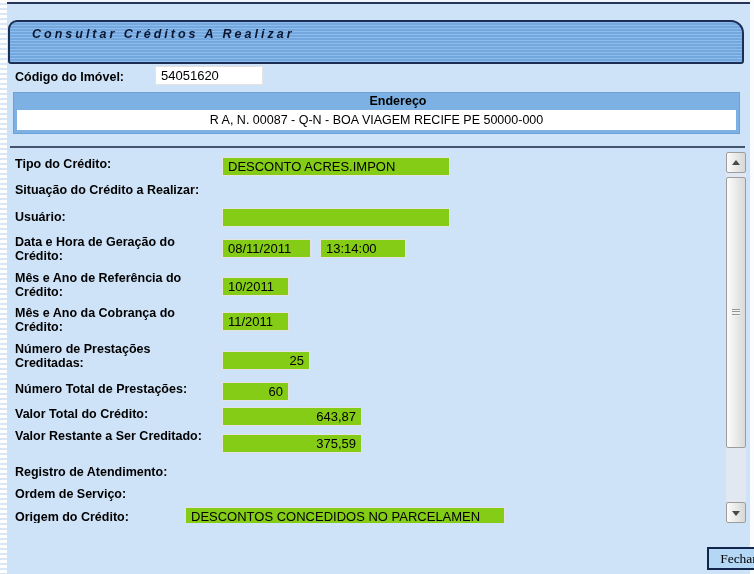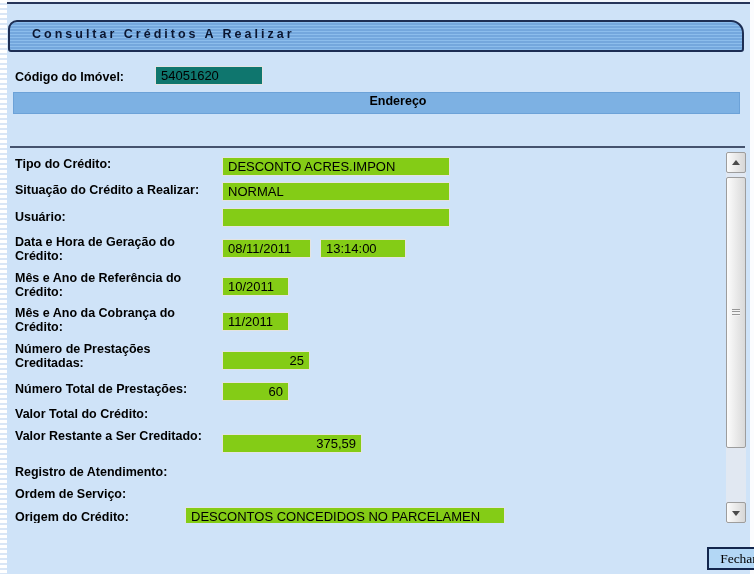--- a/index.html
+++ b/index.html
@@ -9,31 +9,31 @@
   }
   
   .edge-top-light{position:absolute;left:7px;right:4px;top:0;height:2px;background:#f2f6fc;}
   .edge-top-dark{position:absolute;left:7px;right:4px;top:2px;height:2px;background:#26355a;}
   .edge-left{position:absolute;left:0;top:0;bottom:0;width:7px;
     background:repeating-linear-gradient(to bottom,#ffffff 0 3px,#d9e6f6 3px 5px);}
   .edge-right{position:absolute;right:0;top:0;bottom:0;width:4px;background:#fbfcfe;}
 
   
   .titlebar{
-    position:absolute;left:8px;top:20px;width:736px;height:32px;box-sizing:border-box;
+    position:absolute;left:8px;top:20px;width:736px;height:44px;box-sizing:border-box;
     border:2px solid #1d2e54;border-radius:9px 13px 3px 3px;
     background:repeating-linear-gradient(to bottom,#8cbdec 0 1.5px,#74a7dd 1.5px 3px);
     line-height:24px;padding-left:22px;
-    font-size:12.5px;font-weight:bold;letter-spacing:3px;color:#0b1631;
+    font-size:12.5px;font-weight:bold;letter-spacing:3px;color:#0b1631;font-style:italic;
   }
 
   
   .codigo-lbl{position:absolute;left:15px;top:70px;font-size:12.5px;font-weight:bold;}
   .codigo-box{position:absolute;left:155px;top:66px;width:108px;height:19px;box-sizing:border-box;
-    background:#0f766e;border:1px solid #e4e3e1;font-size:13px;line-height:17px;padding:0 5px;}
+    background:#ffffff;border:1px solid #e4e3e1;font-size:13px;line-height:17px;padding:0 5px;}
 
   
   .addr{position:absolute;left:13px;top:92px;width:727px;box-sizing:border-box;
     background:#7db1e3;border:1px solid #6ca2d8;padding-bottom:3px;}
   .addr-head{height:17px;line-height:17px;text-align:center;font-size:12.5px;font-weight:bold;padding-left:43px;}
   .addr-body{margin:0 3px;background:#ffffff;height:20px;line-height:20px;
     text-align:center;font-size:12.5px;}
 
   .hr{position:absolute;left:10px;top:146px;width:735px;height:2px;background:#45536e;}
 
@@ -74,31 +74,31 @@
   <div class="edge-left"></div>
   <div class="edge-right"></div>
 
   <div class="titlebar">Consultar Créditos A Realizar</div>
 
   <div class="codigo-lbl">Código do Imóvel:</div>
   <div class="codigo-box">54051620</div>
 
   <div class="addr">
     <div class="addr-head">Endereço</div>
+    <div class="addr-body">R A, N. 00087 - Q-N - BOA VIAGEM RECIFE PE 50000-000</div>
   </div>
 
   <div class="hr"></div>
 
   <div class="scrollarea">
 
     <div class="lbl" style="top:8px">Tipo do Crédito:</div>
     <div class="box" style="top:7px;left:222px;width:228px">DESCONTO ACRES.IMPON</div>
 
     <div class="lbl" style="top:34px;width:210px">Situação do Crédito a Realizar:</div>
-    <div class="box" style="top:32px;left:222px;width:228px">NORMAL</div>
 
     <div class="lbl" style="top:61px">Usuário:</div>
     <div class="box" style="top:58px;left:222px;width:228px"></div>
 
     <div class="lbl" style="top:86px">Data e Hora de Geração do Crédito:</div>
     <div class="box" style="top:89px;left:222px;width:89px">08/11/2011</div>
     <div class="box" style="top:89px;left:320px;width:86px">13:14:00</div>
 
     <div class="lbl" style="top:122px">Mês e Ano de Referência do Crédito:</div>
     <div class="box" style="top:127px;left:222px;width:67px">10/2011</div>
@@ -106,20 +106,21 @@
     <div class="lbl" style="top:157px">Mês e Ano da Cobrança do Crédito:</div>
     <div class="box" style="top:162px;left:222px;width:67px">11/2011</div>
 
     <div class="lbl" style="top:193px">Número de Prestações Creditadas:</div>
     <div class="box num" style="top:201px;left:222px;width:88px">25</div>
 
     <div class="lbl" style="top:233px">Número Total de Prestações:</div>
     <div class="box num" style="top:232px;left:222px;width:67px">60</div>
 
     <div class="lbl" style="top:258px">Valor Total do Crédito:</div>
+    <div class="box num" style="top:257px;left:222px;width:140px">643,87</div>
 
     <div class="lbl" style="top:280px">Valor Restante a Ser Creditado:</div>
     <div class="box num" style="top:284px;left:222px;width:140px">375,59</div>
 
     <div class="lbl" style="top:316px">Registro de Atendimento:</div>
 
     <div class="lbl" style="top:361px">Origem do Crédito:</div>
 
     <div class="lbl" style="top:338px">Ordem de Serviço:</div>
     <div class="box" style="top:357px;left:185px;width:320px">DESCONTOS CONCEDIDOS NO PARCELAMEN</div>

